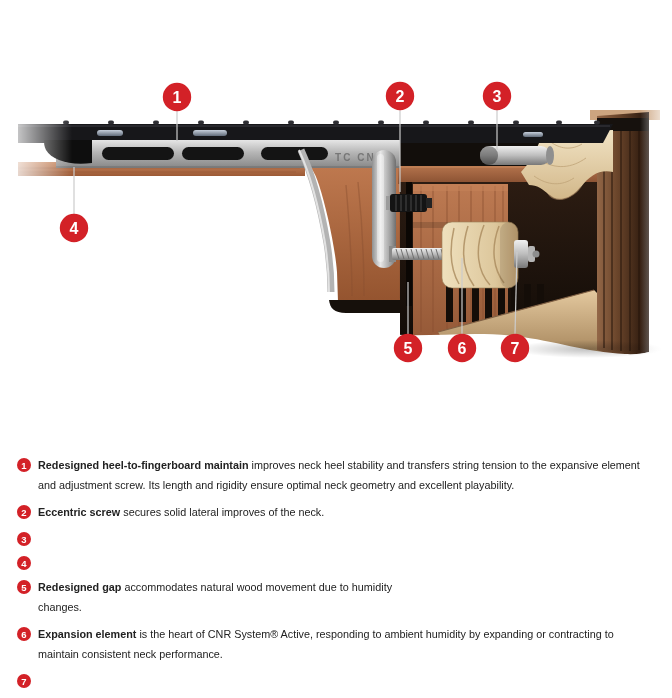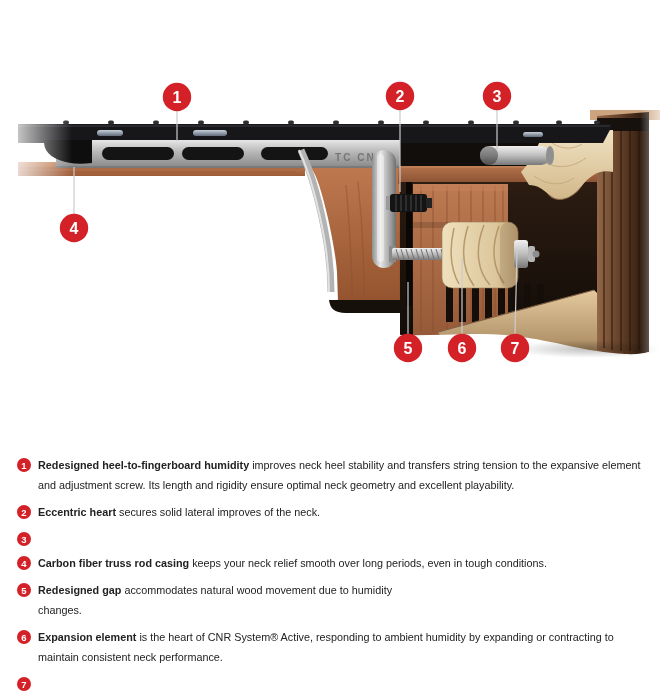--- a/index.html
+++ b/index.html
@@ -291,35 +291,34 @@
           <circle cx="515" cy="348" r="14.2" class="co-circle" fill="#d32127"></circle>
           <text x="515" y="353.5" class="co-num">7</text>
         </g>
       </g>
   </svg>
 
   <div class="legend">
 
     <div class="lrow">
       <span class="badge">1</span>
-      <p class="ltext"><b>Redesigned heel-to-fingerboard humidity</b><span class="desc"> improves neck heel stability and transfers string tension to the expansive element and adjustment screw. Its length and rigidity ensure optimal neck geometry and excellent playability.</span></p>
+      <p class="ltext"><b>Redesigned heel-to-fingerboard maintain</b><span class="desc"> improves neck heel stability and transfers string tension to the expansive element and adjustment screw. Its length and rigidity ensure optimal neck geometry and excellent playability.</span></p>
     </div>
 
     <div class="lrow">
       <span class="badge">2</span>
-      <p class="ltext"><b>Eccentric heart</b><span class="desc"> secures solid lateral improves of the neck.</span></p>
+      <p class="ltext"><b>Eccentric screw</b><span class="desc"> secures solid lateral improves of the neck.</span></p>
     </div>
 
     <div class="lrow">
       <span class="badge">3</span>
     </div>
 
     <div class="lrow">
       <span class="badge">4</span>
-      <p class="ltext"><b>Carbon fiber truss rod casing</b><span class="desc"> keeps your neck relief smooth over long periods, even in tough conditions.</span></p>
     </div>
 
     <div class="lrow">
       <span class="badge">5</span>
       <p class="ltext"><b>Redesigned gap</b><span class="desc"> accommodates natural wood movement due to humidity
 changes.</span></p>
     </div>
 
     <div class="lrow">
       <span class="badge">6</span>

